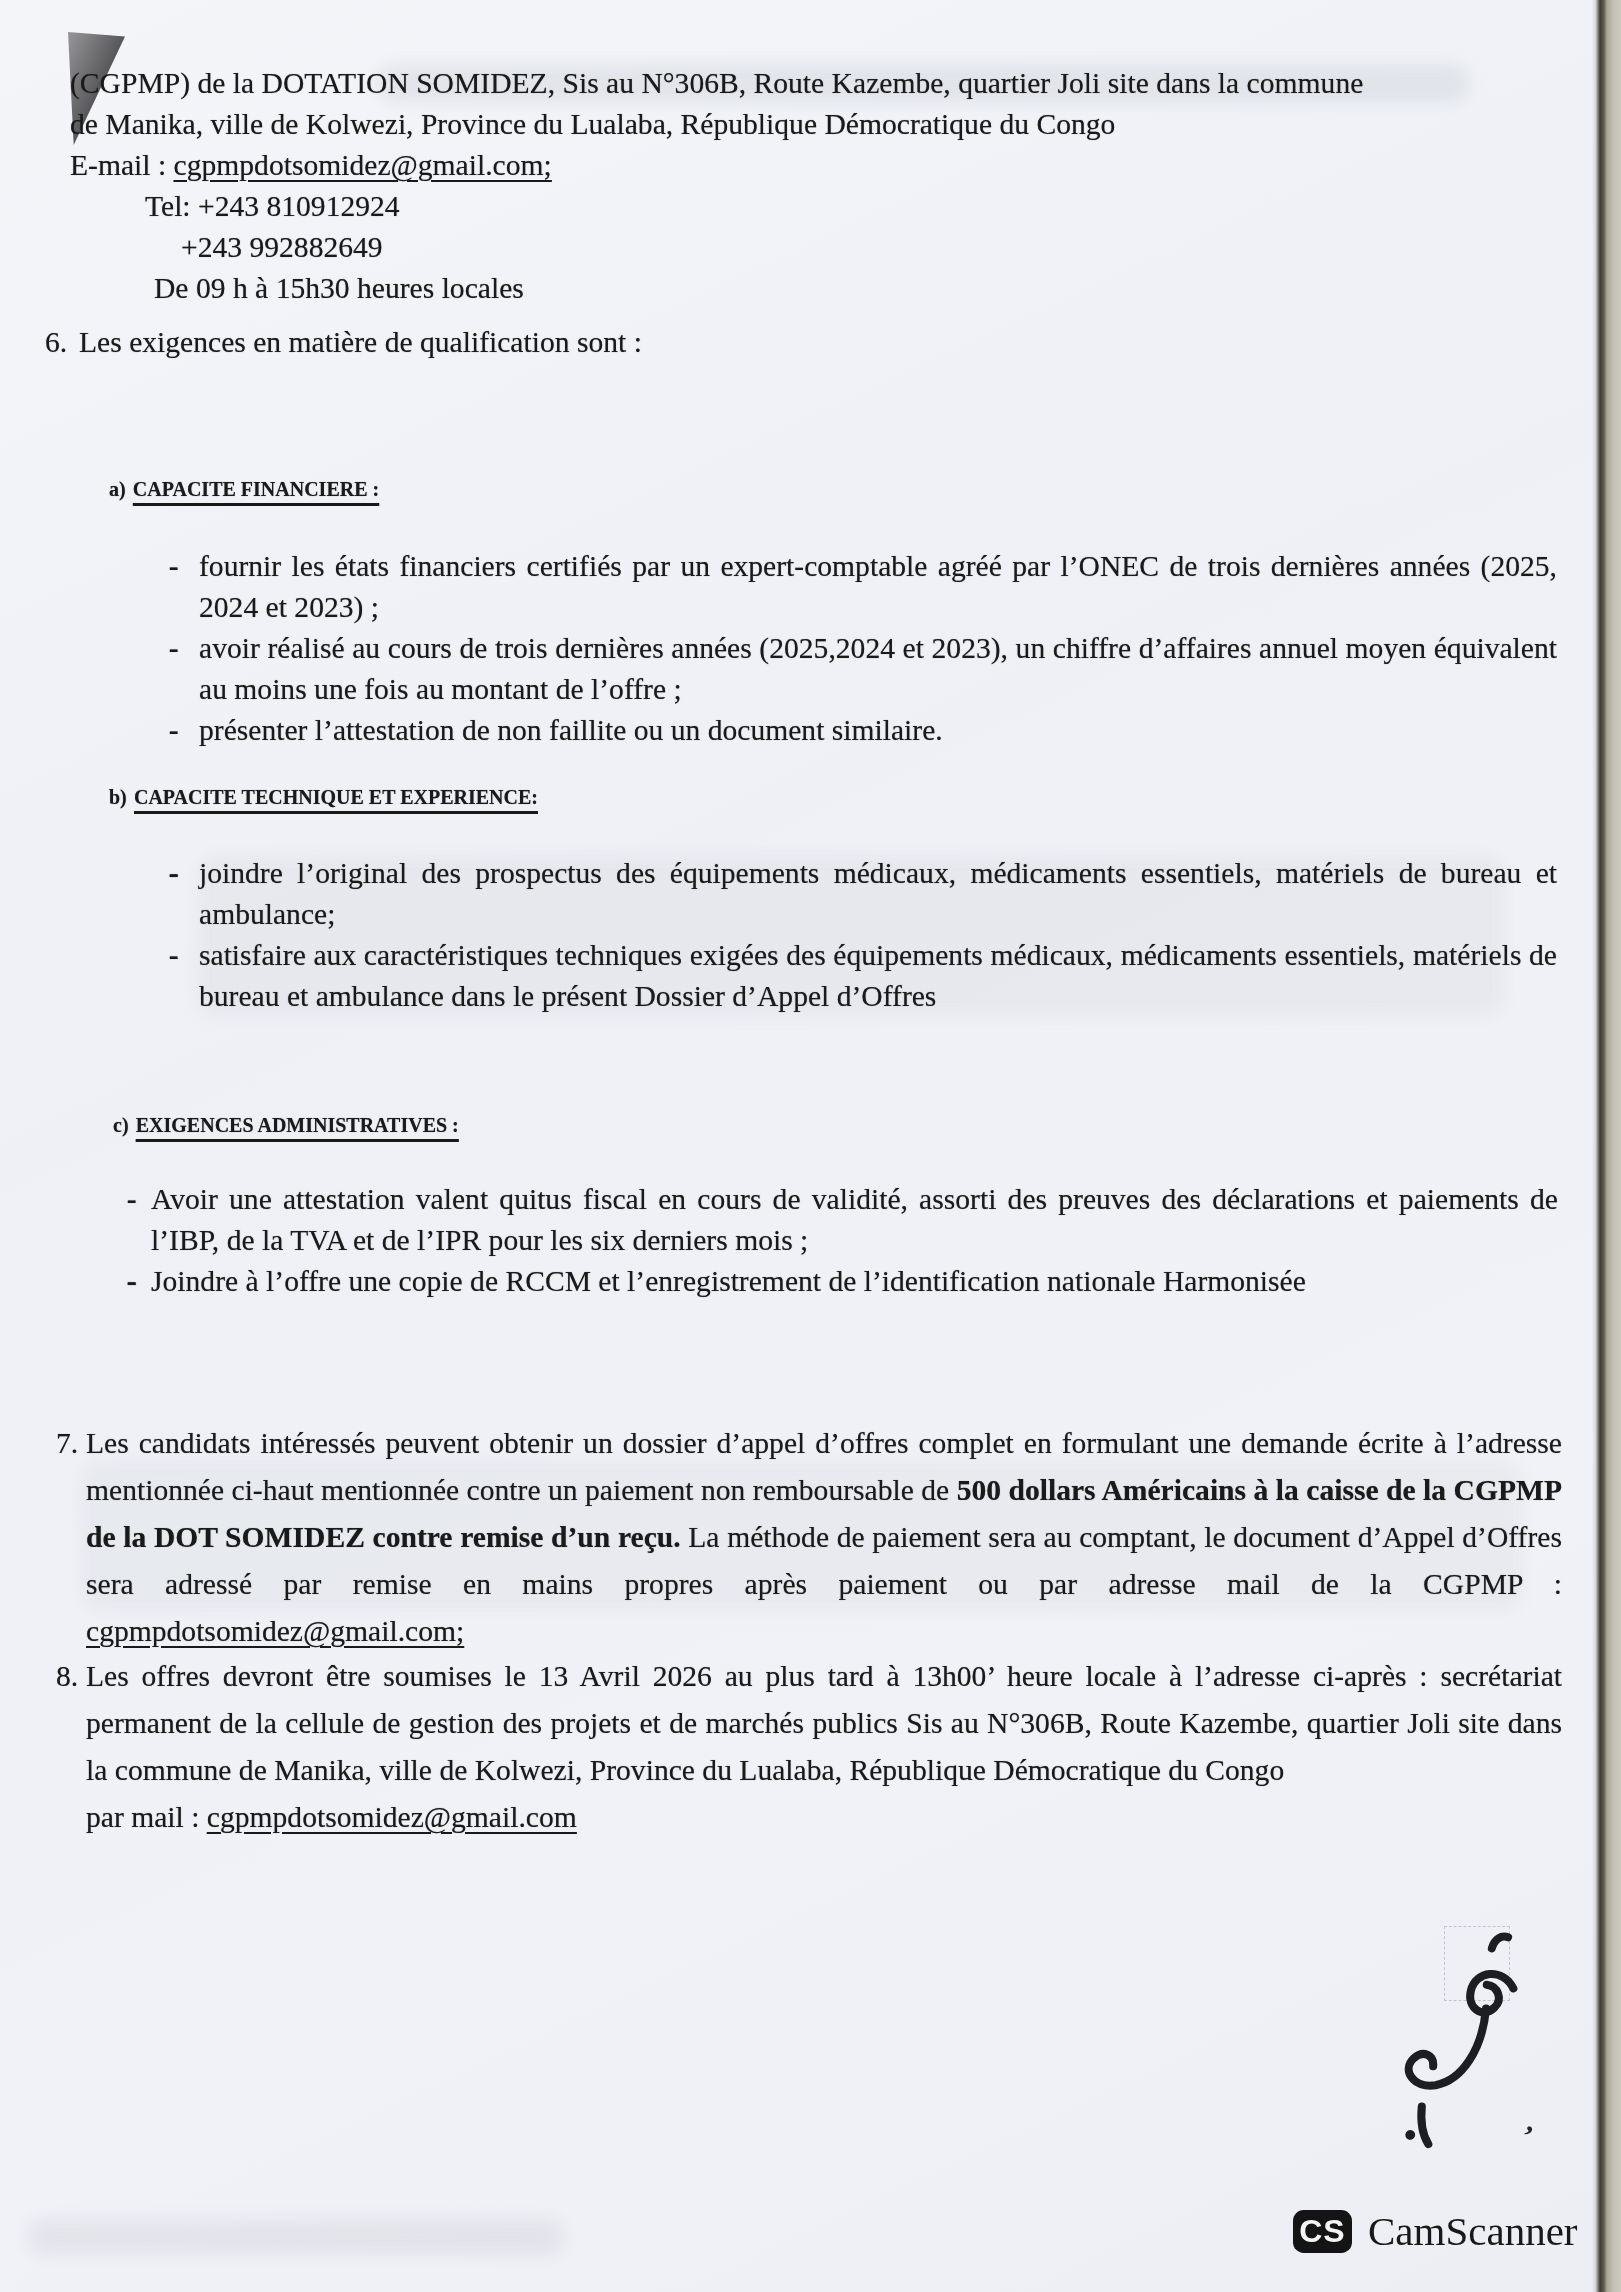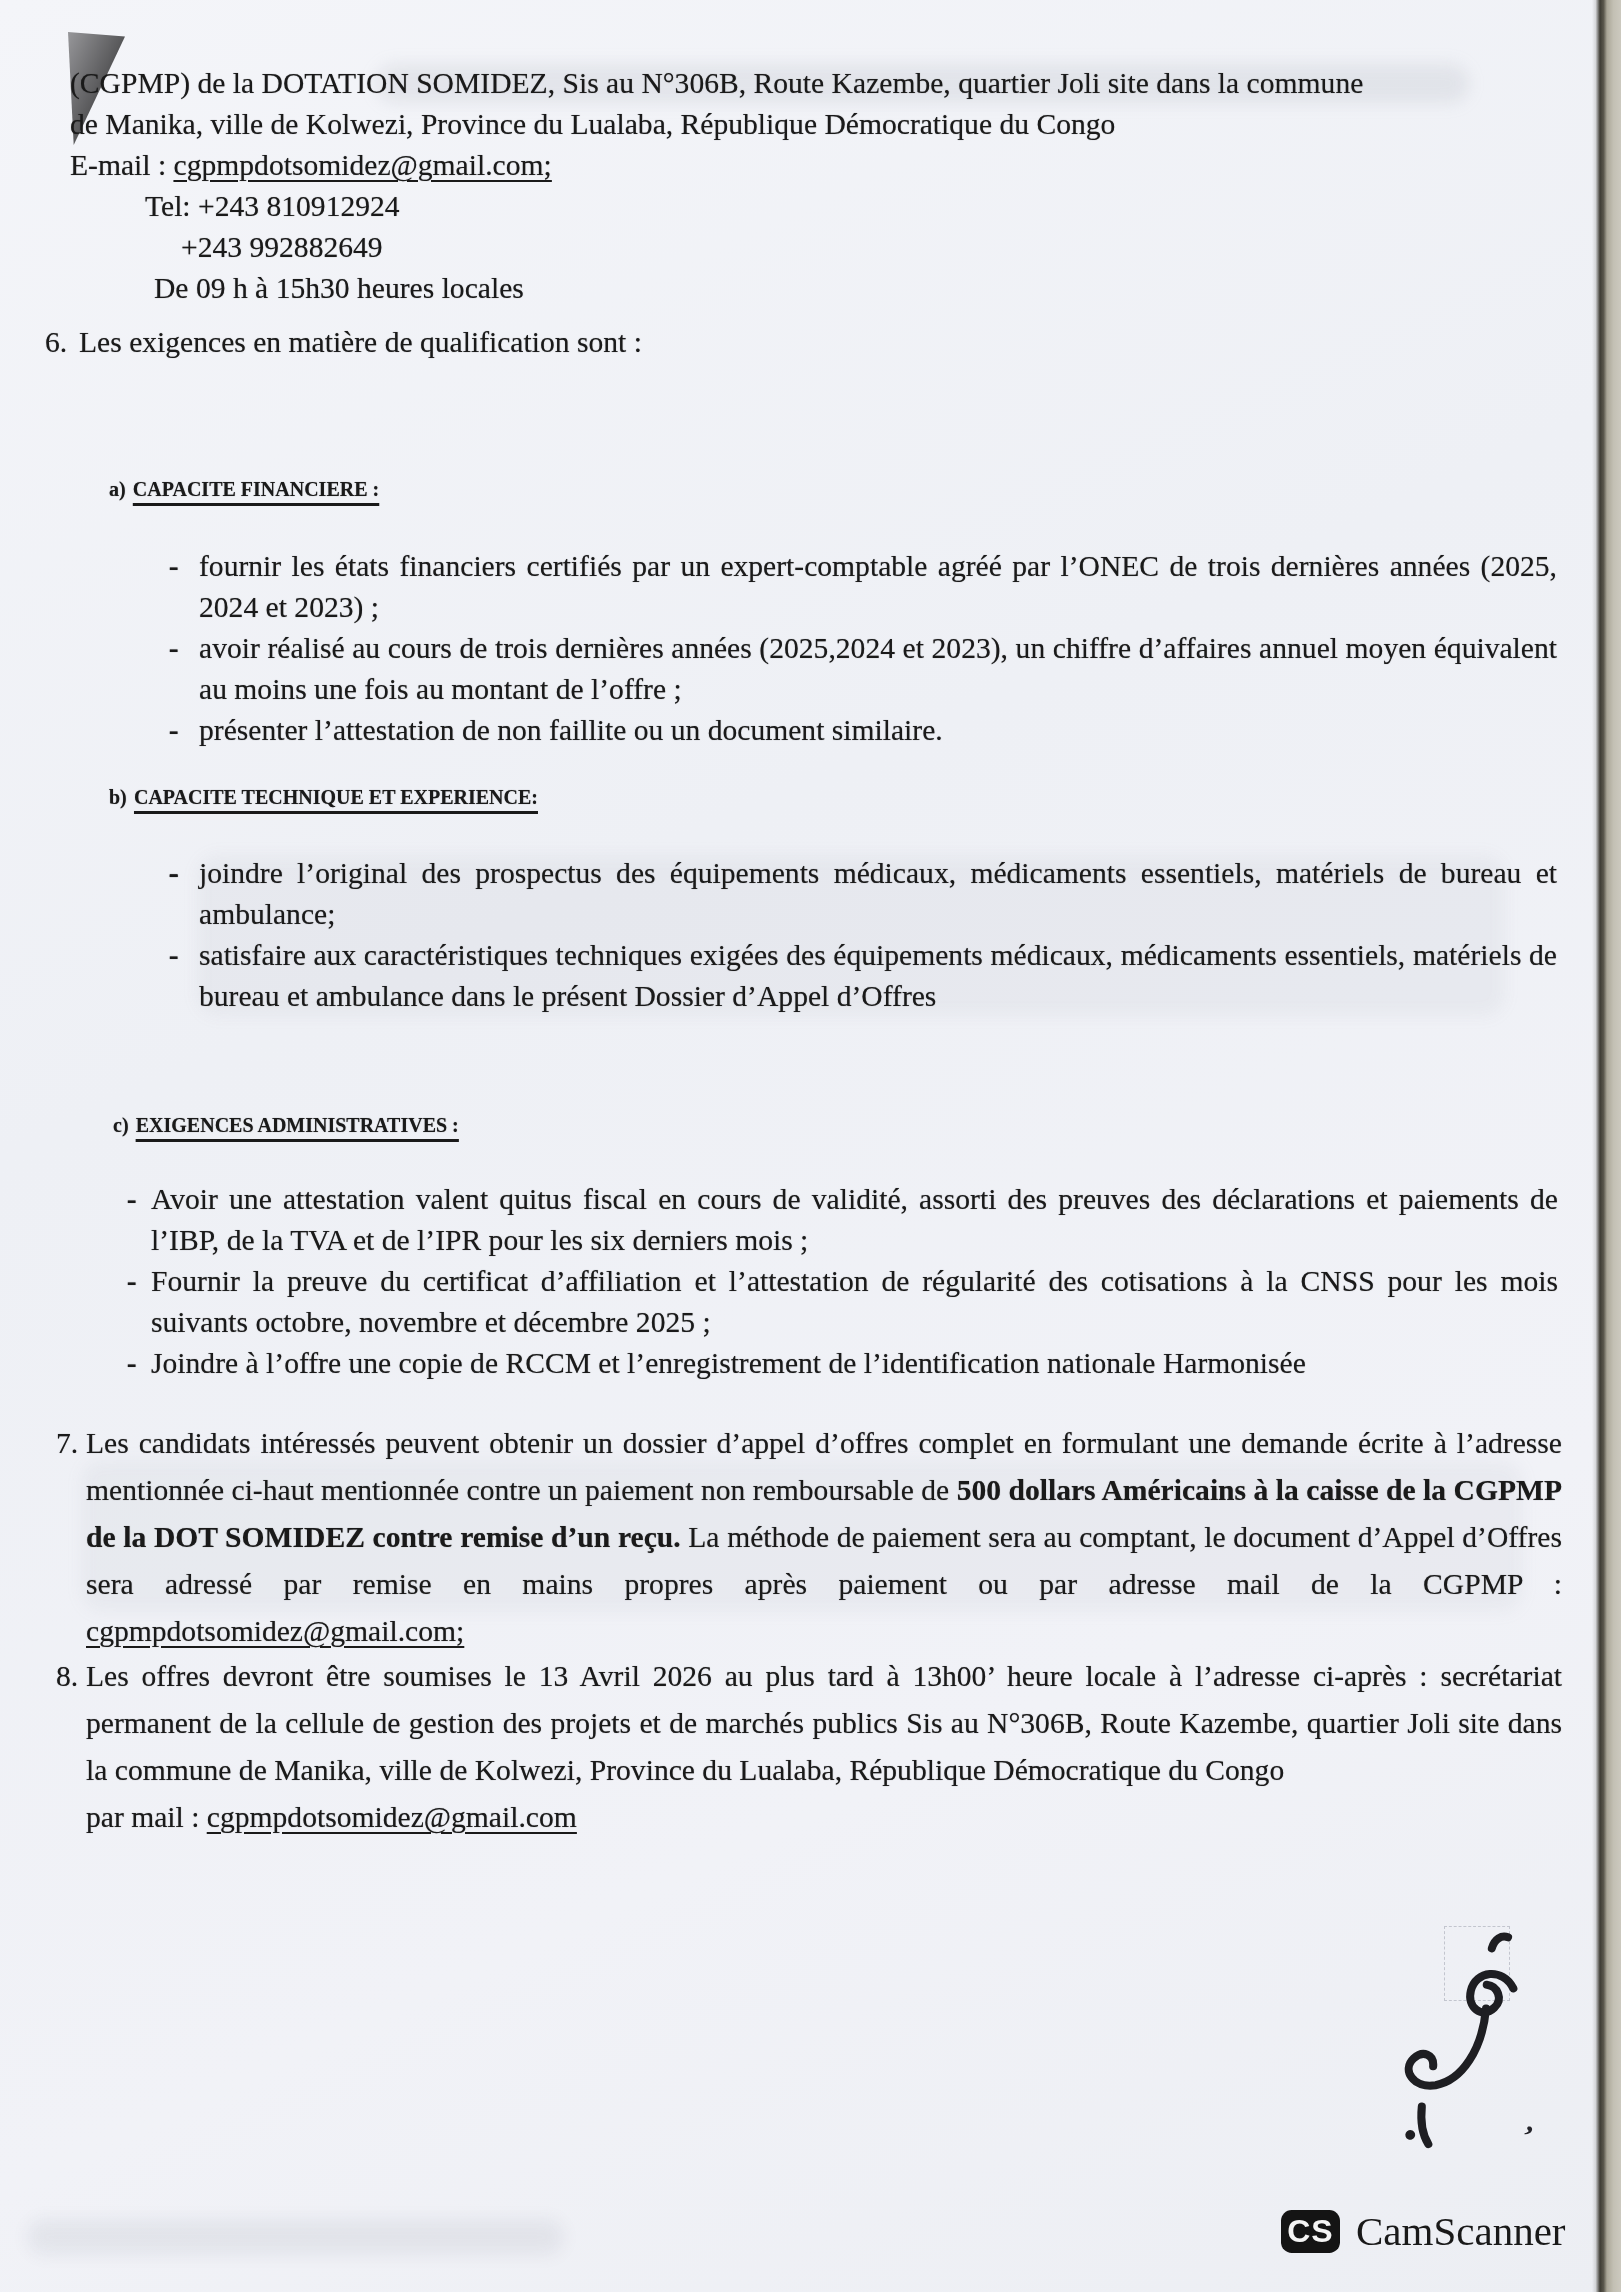--- a/index.html
+++ b/index.html
@@ -63,21 +63,21 @@
   .bullets-b { left:167px; top:853px;  width:1390px; }
   .bullets-c { left:125px; top:1179px; width:1433px; }
   .bullet { position:relative; padding-left:32px; text-align:justify; }
   .bullets-c .bullet { padding-left:26px; }
   .dash { position:absolute; left:1.8px; top:0; font-weight:700; }
 
   
   .camscanner { position:absolute; left:1281px; top:2207px; display:flex; align-items:center; gap:16px; }
   .cs-badge { width:59px; height:43px; background:#141414; border-radius:10.7px; color:#f4f4f4;
     display:flex; align-items:center; justify-content:center;
-    font-family:"Liberation Sans","DejaVu Sans",sans-serif; font-weight:700; font-size:32px; letter-spacing:0.9px; }
+    font-family:"Liberation Sans","DejaVu Sans",sans-serif; font-weight:700; font-size:32px; letter-spacing:0.9px;margin-left:12px; }
   .cs-name { font-family:"Liberation Serif",serif; font-size:41px; color:#191919; }
 </style>
 </head>
 <body>
 
 <div class="page">
 
   <div class="corner-wedge"></div>
   <div class="edge-right"></div>
   <div class="smudge smudge-1"></div>
@@ -114,21 +114,21 @@
     <div class="bullet"><span class="dash">-</span></div>
     <div class="bullet"><span class="dash">-</span><span>joindre l’original des prospectus des  équipements médicaux, médicaments essentiels, matériels de bureau et ambulance;</span></div>
     <div class="bullet"><span class="dash">-</span><span>satisfaire aux caractéristiques techniques exigées des  équipements médicaux, médicaments essentiels, matériels de bureau et ambulance dans le présent Dossier d’Appel d’Offres</span></div>
   </div>
 
   <div class="sec-heading sec-c-h ink">
     <span>c)</span><span class="sec-title">EXIGENCES ADMINISTRATIVES :</span>
   </div>
   <div class="bullets bullets-c ink">
     <div class="bullet"><span class="dash">-</span><span>Avoir une attestation valent quitus fiscal en cours de validité, assorti des preuves des déclarations et paiements de l’IBP, de la TVA et de l’IPR pour les six derniers mois ;</span></div>
-    <div class="bullet"><span class="dash">-</span><span>Fournir la preuve du certificat d’affiliation et l’attestation de régularité des cotisations à la CNSS pour les mois suivants octobre, novembre et décembre 2025 ;</span></div>
+    <div class="bullet"><span class="dash">-</span></div>
     <div class="bullet"><span class="dash">-</span><span>Joindre à l’offre une copie de RCCM et l’enregistrement de l’identification nationale Harmonisée</span></div>
   </div>
 
   <div class="para item7 ink">
     <span class="num">7.</span><span>Les candidats intéressés peuvent obtenir un dossier d’appel d’offres complet en formulant une demande écrite à l’adresse mentionnée ci-haut mentionnée contre un paiement non remboursable de </span><span class="bold">500 dollars Américains à la caisse de la CGPMP de la DOT SOMIDEZ contre remise d’un reçu.</span><span> La méthode de paiement sera au comptant, le document d’Appel d’Offres sera adressé par remise en mains propres après paiement ou par adresse mail de la CGPMP : </span><span class="email">cgpmpdotsomidez@gmail.com;</span>
   </div>
 
   <div class="para item8 ink">
     <span class="num">8.</span><span>Les offres devront être soumises le 13 Avril 2026 au plus tard à 13h00’ heure locale à l’adresse ci-après : secrétariat permanent de la cellule de gestion des projets et de marchés publics Sis au N°306B, Route Kazembe, quartier Joli site dans la commune de Manika, ville de Kolwezi, Province du Lualaba, République Démocratique du Congo</span>
     <div class="mail-line"><span>par mail : </span><span class="email">cgpmpdotsomidez@gmail.com</span></div>

